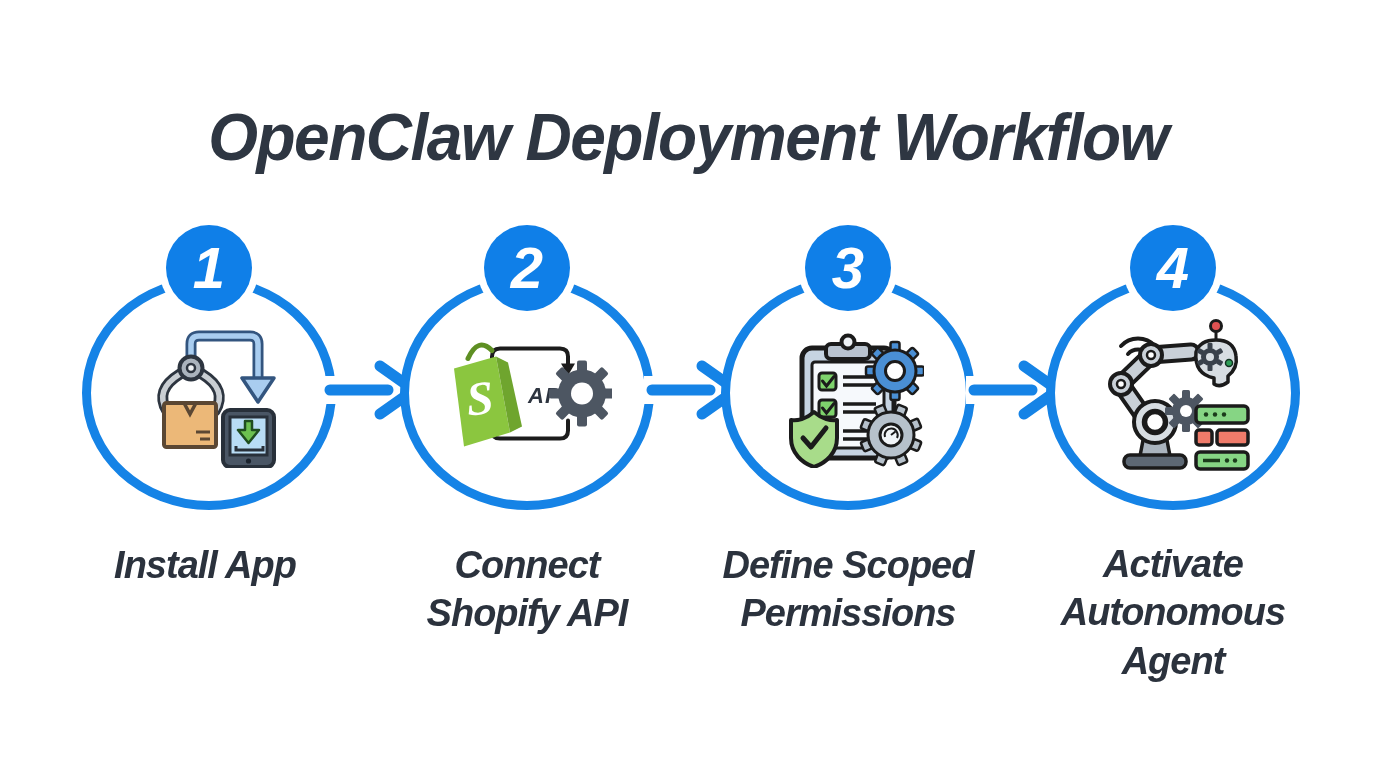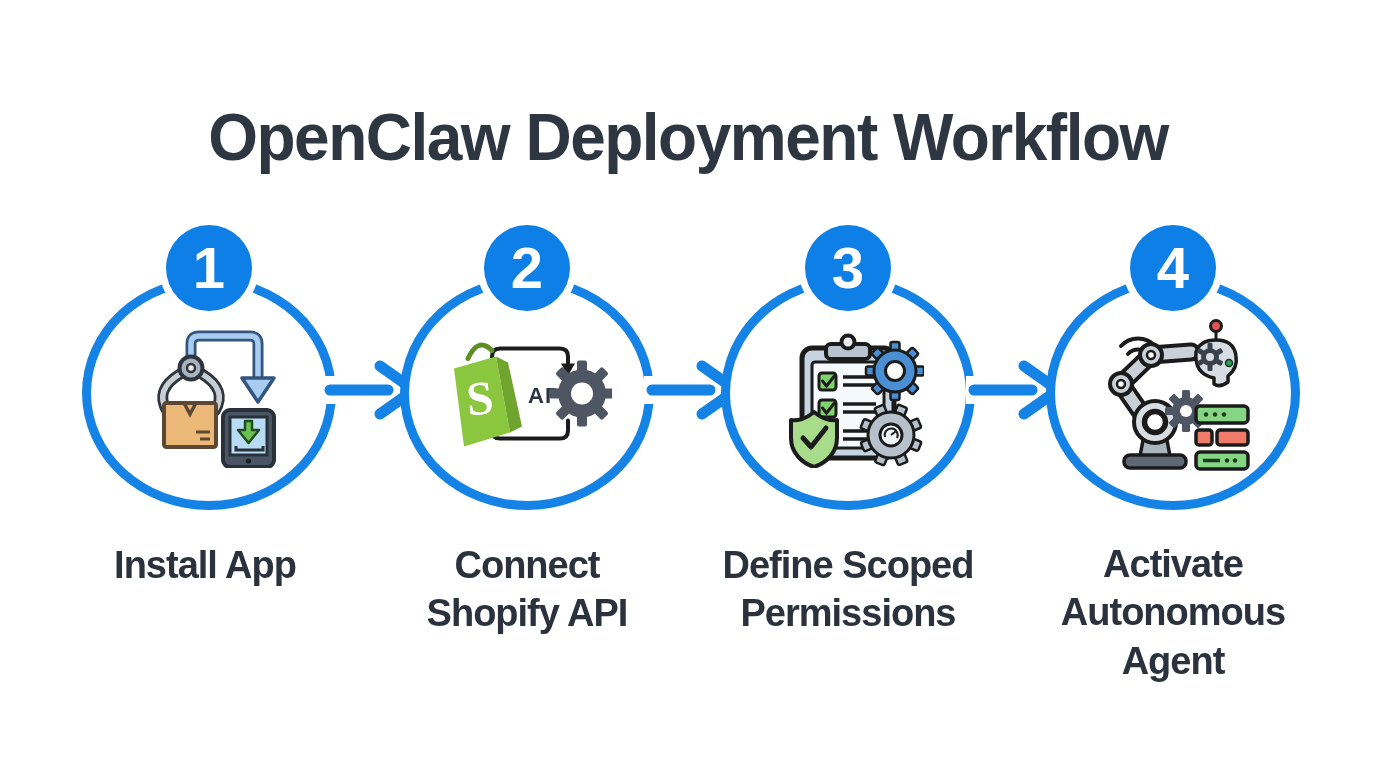--- a/index.html
+++ b/index.html
@@ -1,18 +1,18 @@
 <!DOCTYPE html>
 <html><head>
 <meta charset="utf-8">
 <style>
   html,body{margin:0;padding:0;background:#f3f4f6;}
   .canvas{
     position:relative;width:1376px;height:768px;background:#ffffff;
-    font-family:"Liberation Sans","DejaVu Sans",sans-serif;overflow:hidden;
+    font-family:"Liberation Sans","DejaVu Sans",sans-serif;overflow:hidden;font-style:italic;
   }
   .title{
     position:absolute;top:100px;left:0;width:1376px;margin:0;
     text-align:center;font-size:64px;font-weight:700;letter-spacing:-1.5px;
     color:#2e3642;transform:scaleY(1.04);
   }
   .step{position:absolute;top:0;left:0;}
   .ring{
     position:absolute;width:254px;height:234px;top:276px;
     border:9px solid #1583e6;border-radius:50%;background:#ffffff;

